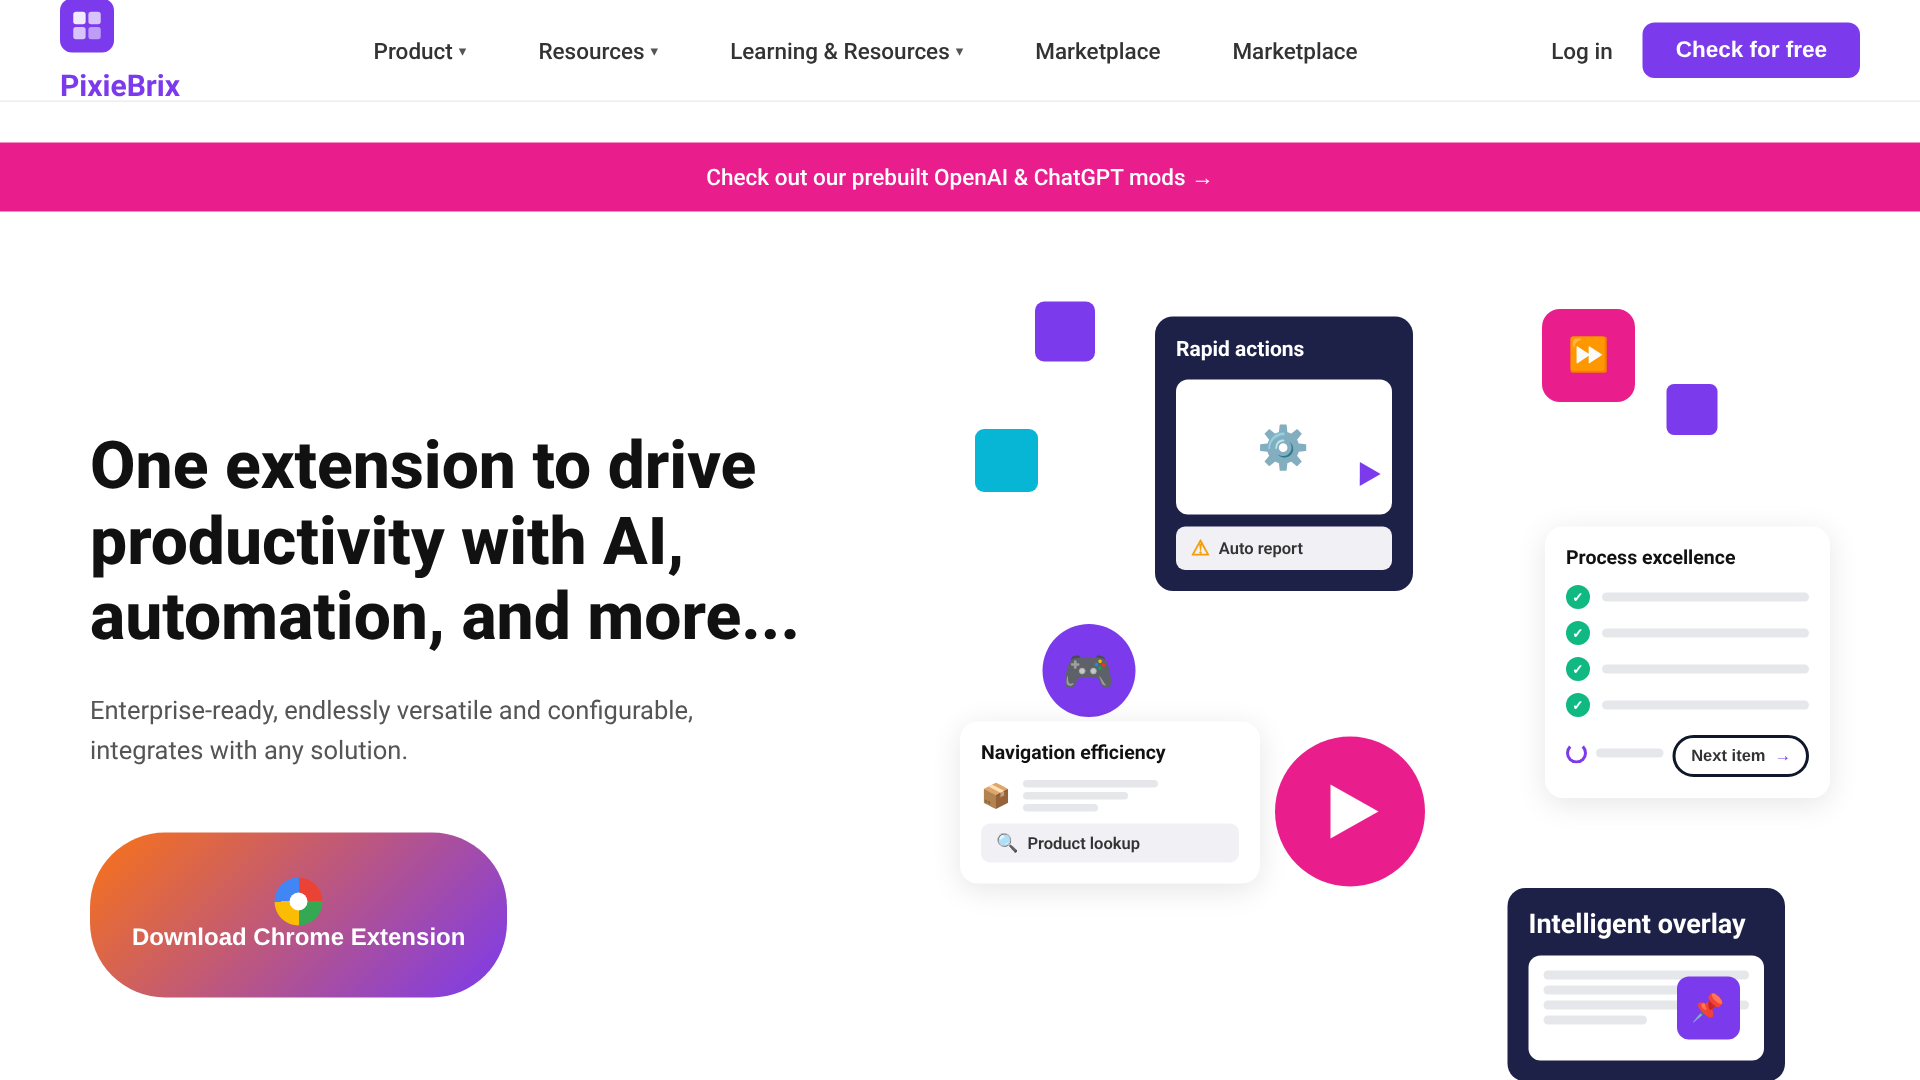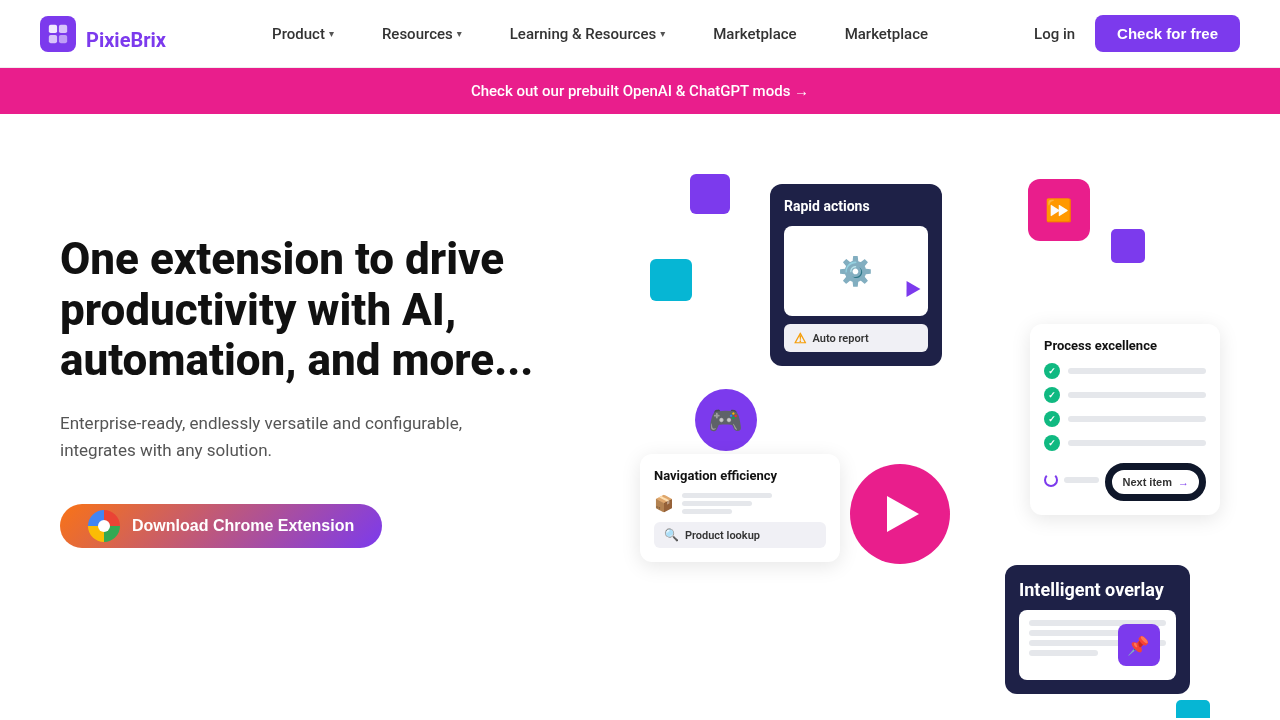--- a/index.html
+++ b/index.html
@@ -4,21 +4,21 @@
   <style>
     * { margin: 0; padding: 0; box-sizing: border-box; }
     body { font-family: -apple-system, BlinkMacSystemFont, 'Segoe UI', Roboto, sans-serif; background: #fff; overflow-x: hidden; width: 1280px; height: 720px; position: relative; }
 
     
     nav {
       display: flex; align-items: center; justify-content: space-between;
       padding: 0 40px; height: 68px; border-bottom: 1px solid #eee;
       position: relative; z-index: 10; background: #fff;
     }
-    .nav-logo { display: flex; align-items: flex-end; gap: 10px; }
+    .nav-logo { display: flex; align-items: flex-start; gap: 10px; flex-direction: column; }
     .nav-logo-icon {
       width: 36px; height: 36px; background: #7c3aed; border-radius: 8px;
       display: flex; align-items: center; justify-content: center;
     }
     .nav-logo-icon svg { width: 22px; height: 22px; }
     .nav-logo-text { font-size: 20px; font-weight: 700; color: #7c3aed; }
     .nav-links { display: flex; align-items: center; gap: 48px; text-align: center; }
     .nav-link {
       display: flex; align-items: center; gap: 4px;
       font-size: 15px; color: #333; cursor: pointer; font-weight: 500;
@@ -27,48 +27,49 @@
     .nav-actions { display: flex; align-items: center; gap: 20px; }
     .nav-login { font-size: 15px; color: #333; cursor: pointer; font-weight: 500; }
     .nav-cta {
       background: #7c3aed; color: #fff; border: none; border-radius: 8px;
       padding: 10px 22px; font-size: 15px; font-weight: 600; cursor: pointer;
     }
 
     
     .banner {
       background: #e91e8c; color: #fff; text-align: center;
-      padding: 14px; font-size: 15px; font-weight: 500; cursor: pointer;
+      padding: 14px; font-size: 15px; font-weight: 500; cursor: pointer; margin-top: 27px;
     }
 
     
     .main {
       display: flex; align-items: flex-start;
       padding: 60px 60px 0 60px;
       height: calc(720px - 68px - 48px);
       overflow: hidden;
     }
 
     
     .hero-left {
       flex: 0 0 560px; padding-top: 60px;
     }
     .hero-title {
       font-size: 44px; font-weight: 800; line-height: 1.15; color: #111;
       margin-bottom: 24px;
+      margin-top: 24px;
     }
     .hero-sub {
       font-size: 17px; color: #555; line-height: 1.6; margin-bottom: 40px;
       max-width: 480px;
     }
     .hero-cta {
-      display: flex; align-items: center; gap: 12px;
+      display: flex; align-items: center; 
       background: linear-gradient(135deg, #f97316 0%, #7c3aed 100%);
-      border: none; border-radius: 50px; padding: 6px 28px;
-      cursor: pointer; color: #fff; font-size: 16px; font-weight: 700;
+      border: none; border-radius: 50px; padding: 30px 28px;
+      cursor: pointer; color: #fff; font-size: 16px; font-weight: 700; flex-direction: column;
     }
     .chrome-icon {
       width: 32px; height: 32px; border-radius: 50%;
       background: conic-gradient(#ea4335 0deg 90deg, #34a853 90deg 180deg, #fbbc05 180deg 270deg, #4285f4 270deg 360deg);
       position: relative; flex-shrink: 0;
     }
     .chrome-icon::after {
       content: ''; position: absolute; top: 50%; left: 50%; transform: translate(-50%,-50%);
       width: 12px; height: 12px; background: #fff; border-radius: 50%;
     }
@@ -117,21 +118,21 @@
       width: 190px; background: #fff; border-radius: 12px;
       padding: 14px; box-shadow: 0 4px 20px rgba(0,0,0,0.1);
     }
     .card-process-title { font-size: 13px; font-weight: 700; color: #111; margin-bottom: 10px; }
     .process-row { display: flex; align-items: center; gap: 8px; margin-bottom: 8px; }
     .check-circle { width: 16px; height: 16px; background: #10b981; border-radius: 50%; display: flex; align-items: center; justify-content: center; flex-shrink: 0; }
     .check-circle::after { content: '✓'; color: #fff; font-size: 9px; font-weight: 700; }
     .process-line { flex: 1; height: 6px; background: #e5e7eb; border-radius: 3px; }
     .next-item-btn {
       display: flex; align-items: center; gap: 6px;
-      background: #fff; border: 7px solid #0f172a; border-radius: 20px;
+      background: #fff; border: 2px solid #0f172a; border-radius: 20px;
       padding: 6px 10px; font-size: 11px; font-weight: 600; color: #333;
       margin-top: 4px; cursor: pointer;
     }
     .next-item-arrow { color: #7c3aed; }
     .spinner { width: 14px; height: 14px; border: 2px solid #7c3aed; border-top-color: transparent; border-radius: 50%; }
 
     
     .card-nav {
       position: absolute; left: 0; top: 280px;
       width: 200px; background: #fff; border-radius: 12px;

